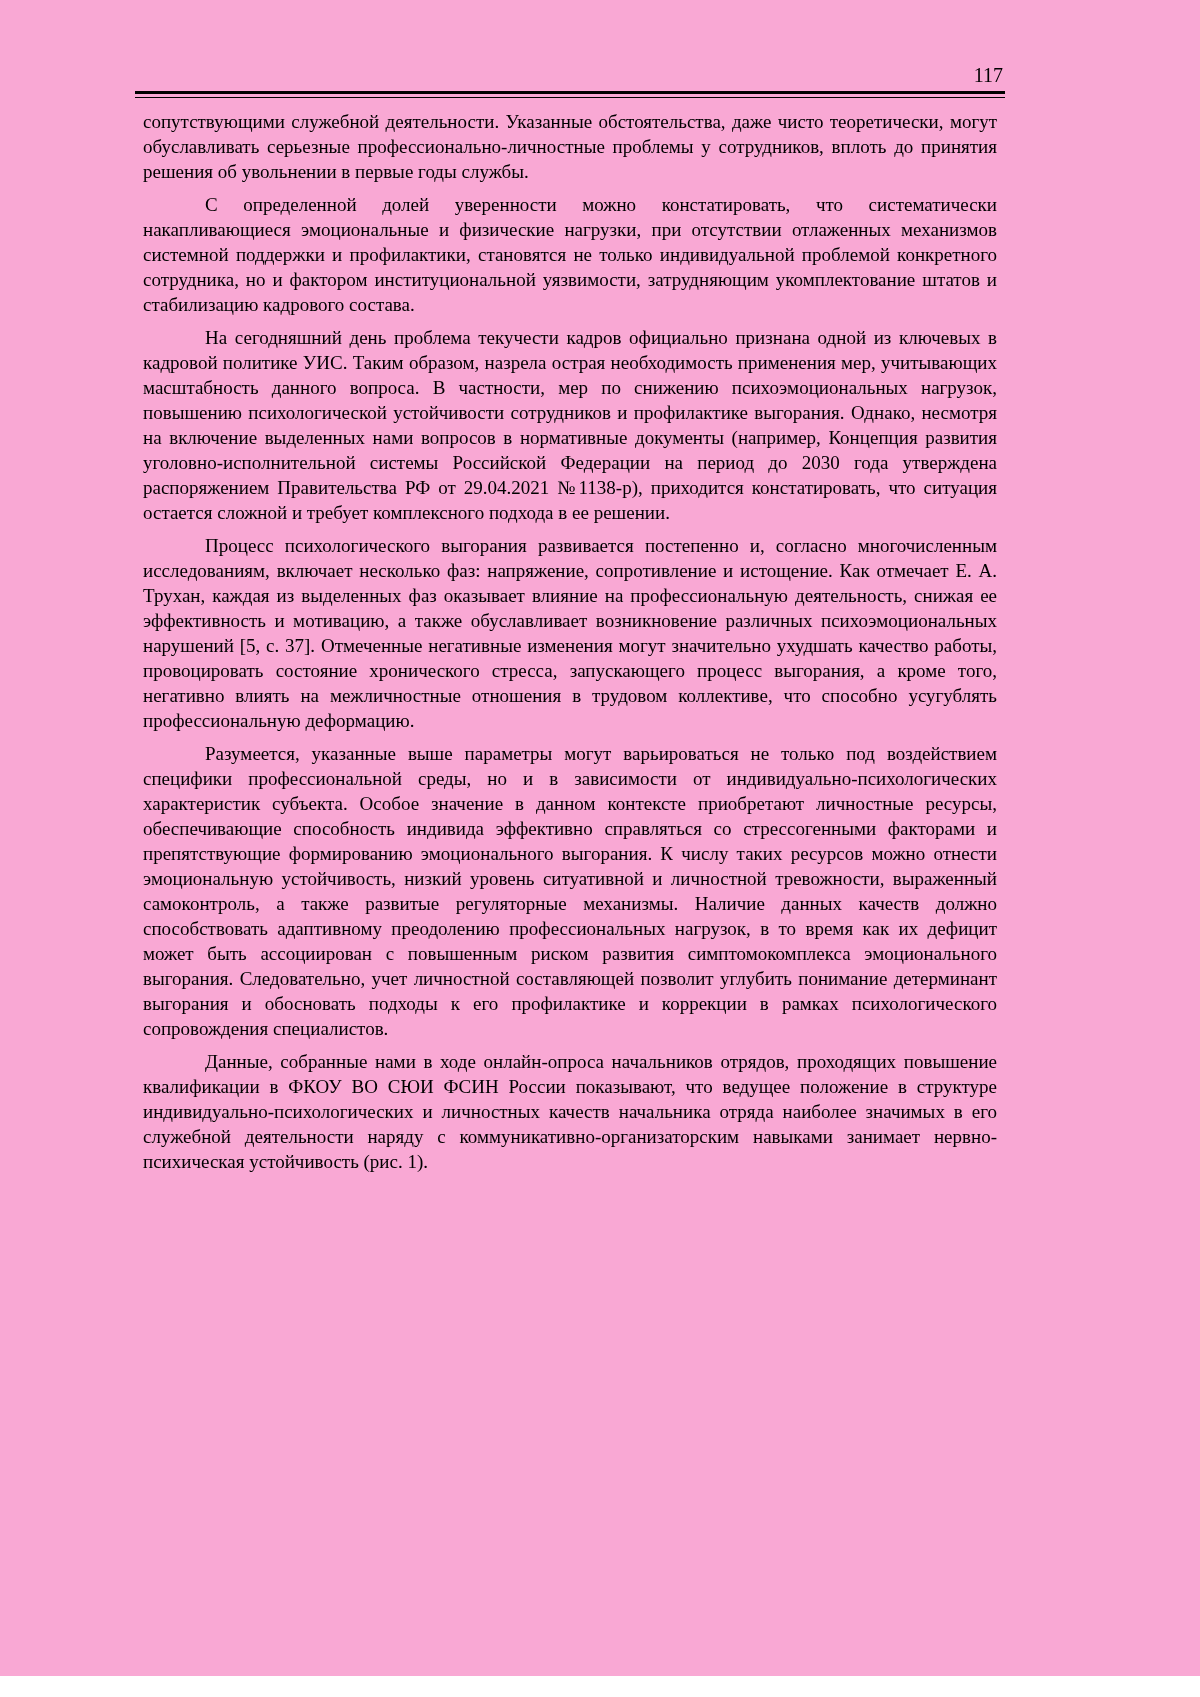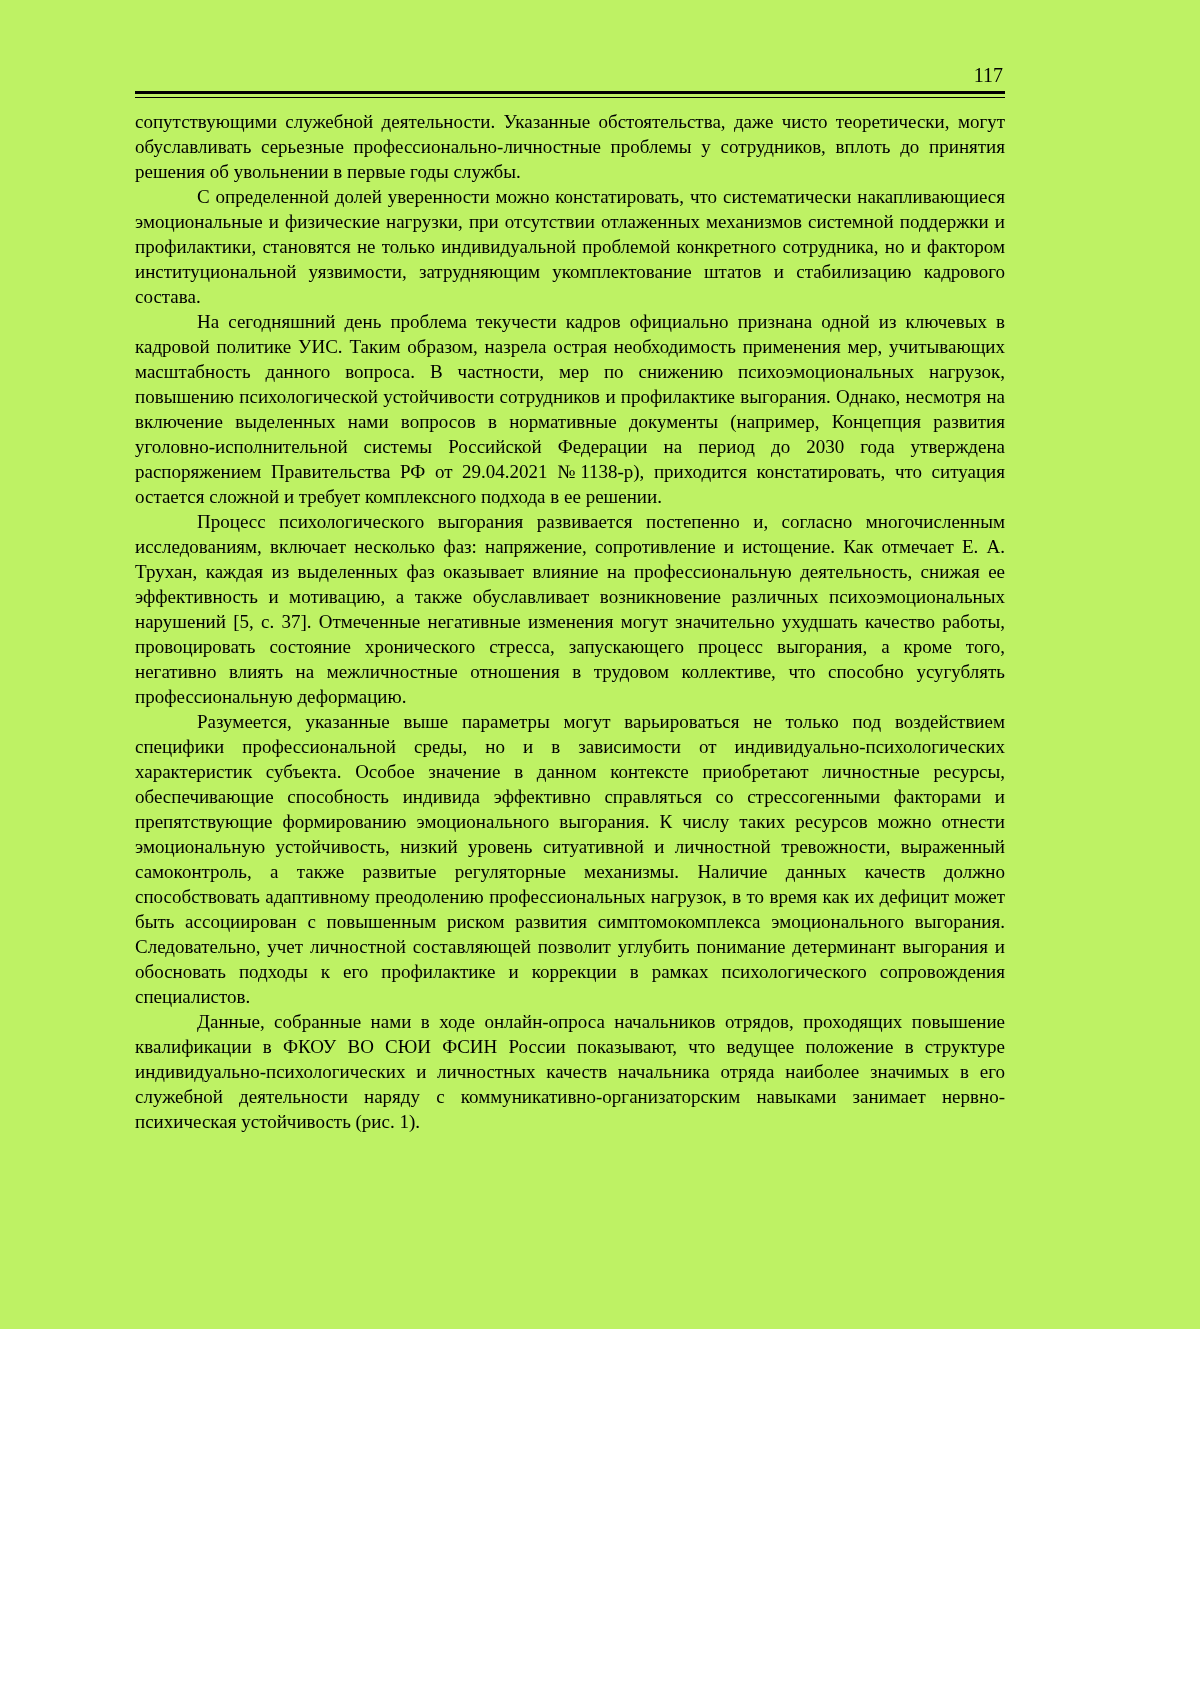--- a/index.html
+++ b/index.html
@@ -3,22 +3,22 @@
 <meta charset="utf-8">
 <style>
   html, body {
     margin: 0;
     padding: 0;
     background: #ffffff;
   }
   .page {
     position: relative;
     width: 1200px;
-    height: 1329px;
-    background: #bef264;
+    height: 1676px;
+    background: #f9a8d4;
     font-family: "Liberation Serif", serif;
     color: #000000;
     overflow: hidden;
   }
   .content {
     position: absolute;
     left: 135px;
     top: 64px;
     width: 870px;
   }
@@ -40,21 +40,21 @@
   .double-rule {
     margin-top: 5px;
     height: 3px;
     border-top: 3px solid #000000;
     border-bottom: 1.5px solid #000000;
   }
   .body-text {
     margin-top: 11px;
   }
   .body-text p {
-    margin: 0;
+    margin: 8px;
     font-size: 19px;
     line-height: 25px;
     text-align: justify;
   }
   .body-text p.indent {
     text-indent: 62px;
   }
 </style>
 </head>
 <body>

